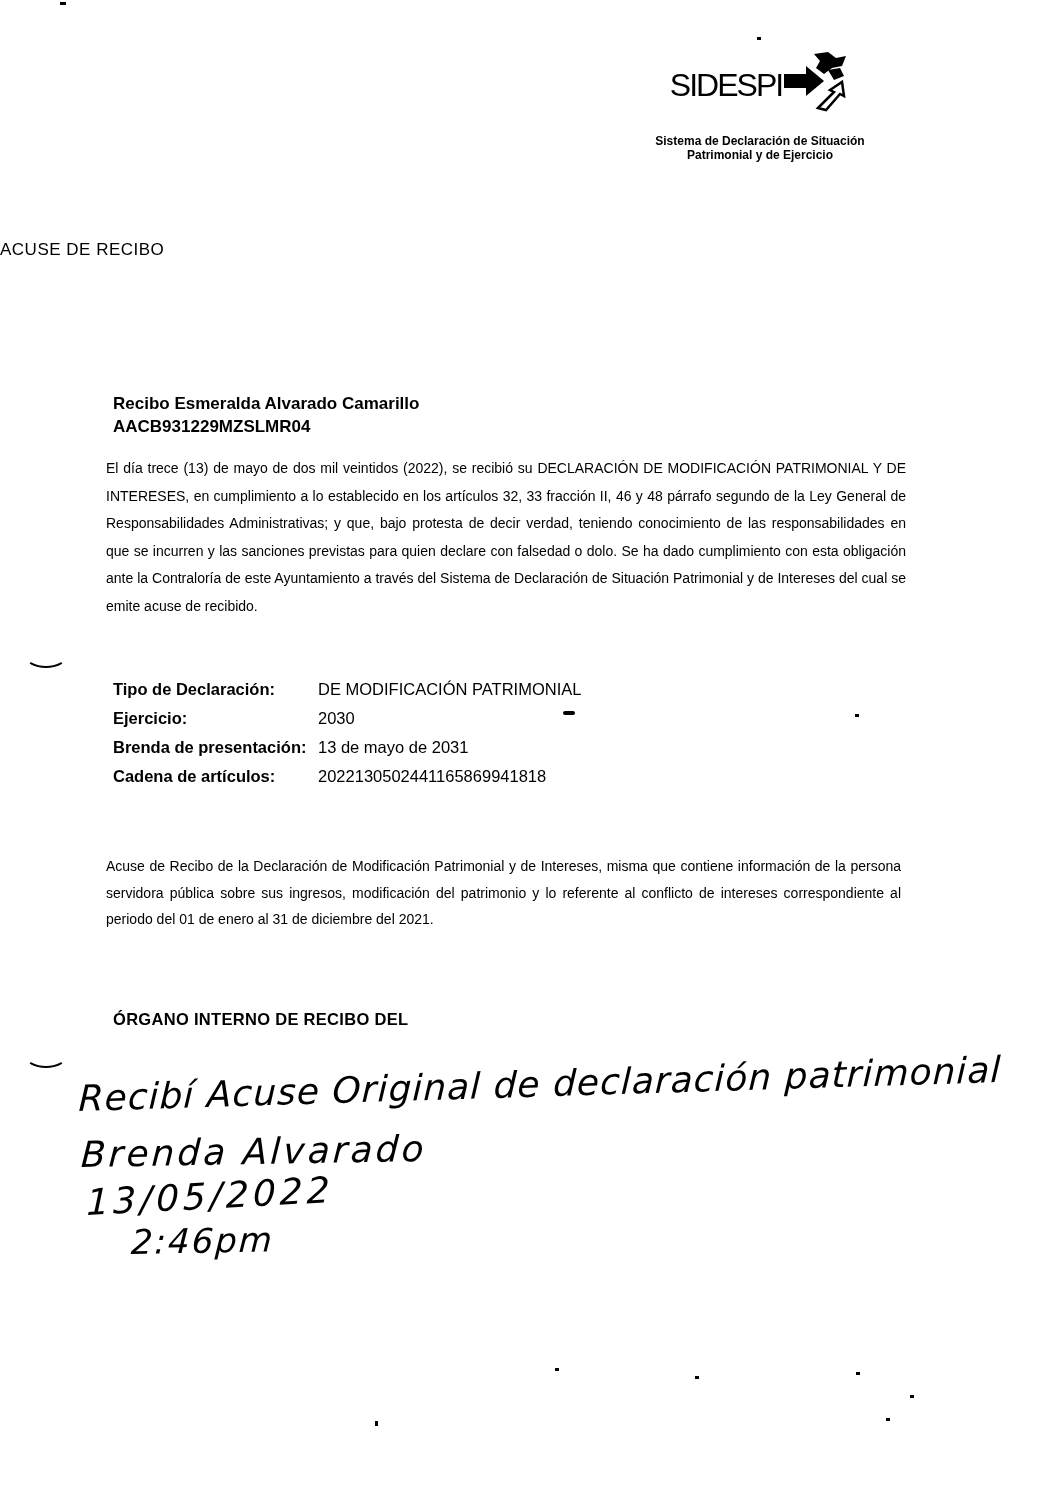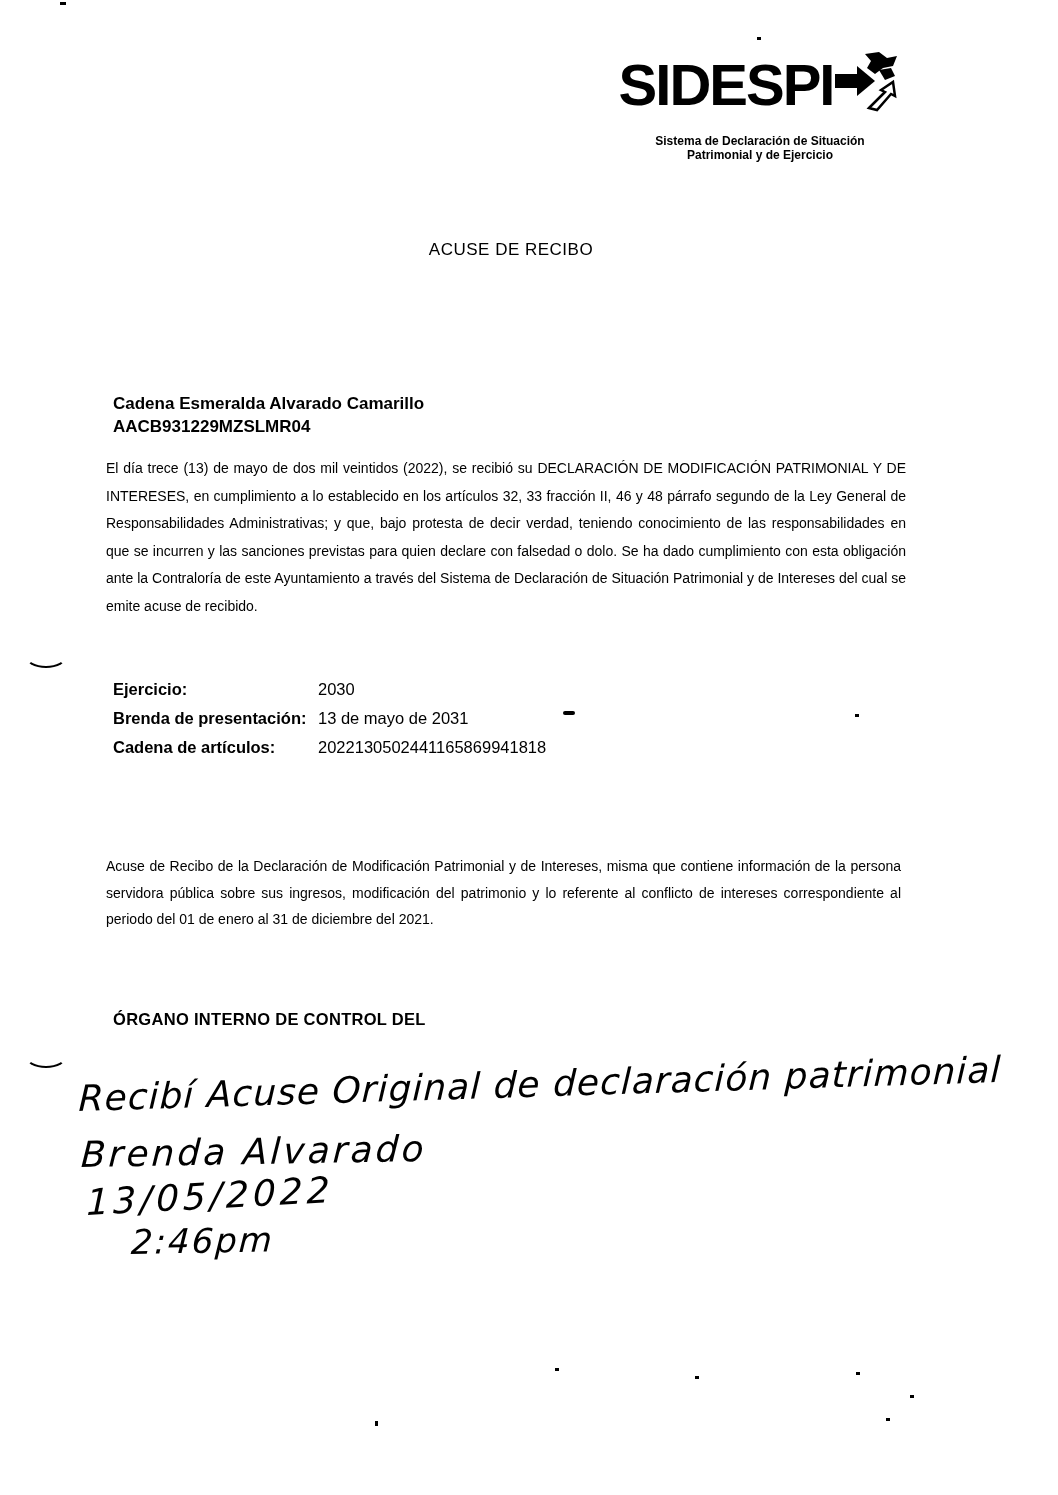--- a/index.html
+++ b/index.html
@@ -25,41 +25,41 @@
     width: 240px;
     text-align: center;
   }
   .logo-row {
     display: flex;
     align-items: center;
     justify-content: center;
     gap: 2px;
   }
   .brand {
-    font-size: 58px;
-    font-weight: bold;
+    font-size: 32px;
+    font-weight: normal;
     letter-spacing: -2px;
     line-height: 1;
     white-space: nowrap;
   }
   .logo-icon { display: inline-block; }
   .tagline {
     margin-top: 16px;
     font-size: 12px;
     font-weight: bold;
     line-height: 14px;
   }
 
   
   .doc-title {
     position: absolute;
     left: 0;
     top: 238px;
     width: 1022px;
-    text-align: center;
+    text-align: left;
     font-size: 17px;
     line-height: 23px;
     letter-spacing: 0.5px;
   }
 
   
   .declarant {
     position: absolute;
     left: 113px;
     top: 392px;
@@ -189,43 +189,47 @@
       <div>Sistema de Declaración de Situación</div>
       <div>Patrimonial y de Ejercicio</div>
     </div>
   </div>
 
   <div class="doc-title">
     <div>ACUSE DE RECIBO</div>
   </div>
 
   <div class="declarant">
-    <div>Cadena Esmeralda Alvarado Camarillo</div>
+    <div>Recibo Esmeralda Alvarado Camarillo</div>
     <div>AACB931229MZSLMR04</div>
   </div>
 
   <div class="para para-1">El día trece (13) de mayo de dos mil veintidos (2022), se recibió su DECLARACIÓN DE MODIFICACIÓN PATRIMONIAL Y DE INTERESES, en cumplimiento a lo establecido en los artículos 32, 33 fracción II, 46 y 48 párrafo segundo de la Ley General de Responsabilidades Administrativas; y que, bajo protesta de decir verdad, teniendo conocimiento de las responsabilidades en que se incurren y las sanciones previstas para quien declare con falsedad o dolo. Se ha dado cumplimiento con esta obligación ante la Contraloría de este Ayuntamiento a través del Sistema de Declaración de Situación Patrimonial y de Intereses del cual se emite acuse de recibido.</div>
 
   <div class="details">
+    <div class="row">
+      <span class="label">Tipo de Declaración:</span>
+      <span class="value">DE MODIFICACIÓN PATRIMONIAL</span>
+    </div>
     <div class="row">
       <span class="label">Ejercicio:</span>
       <span class="value">2030</span>
     </div>
     <div class="row">
       <span class="label">Brenda de presentación:</span>
       <span class="value">13 de mayo de 2031</span>
     </div>
     <div class="row">
       <span class="label">Cadena de artículos:</span>
       <span class="value">2022130502441165869941818</span>
     </div>
   </div>
 
   <div class="para para-2">Acuse de Recibo de la Declaración de Modificación Patrimonial y de Intereses, misma que contiene información de la persona servidora pública sobre sus ingresos, modificación del patrimonio y lo referente al conflicto de intereses correspondiente al periodo del 01 de enero al 31 de diciembre del 2021.</div>
 
-  <div class="footer-heading">ÓRGANO INTERNO DE CONTROL DEL</div>
+  <div class="footer-heading">ÓRGANO INTERNO DE RECIBO DEL</div>
 
   <div class="handwriting hw-1">Recibí Acuse Original de declaración patrimonial</div>
   <div class="handwriting hw-2">Brenda Alvarado</div>
   <div class="handwriting hw-3">13/05/2022</div>
   <div class="handwriting hw-4">2:46pm</div>
 
 </div>
 
 </body></html>

